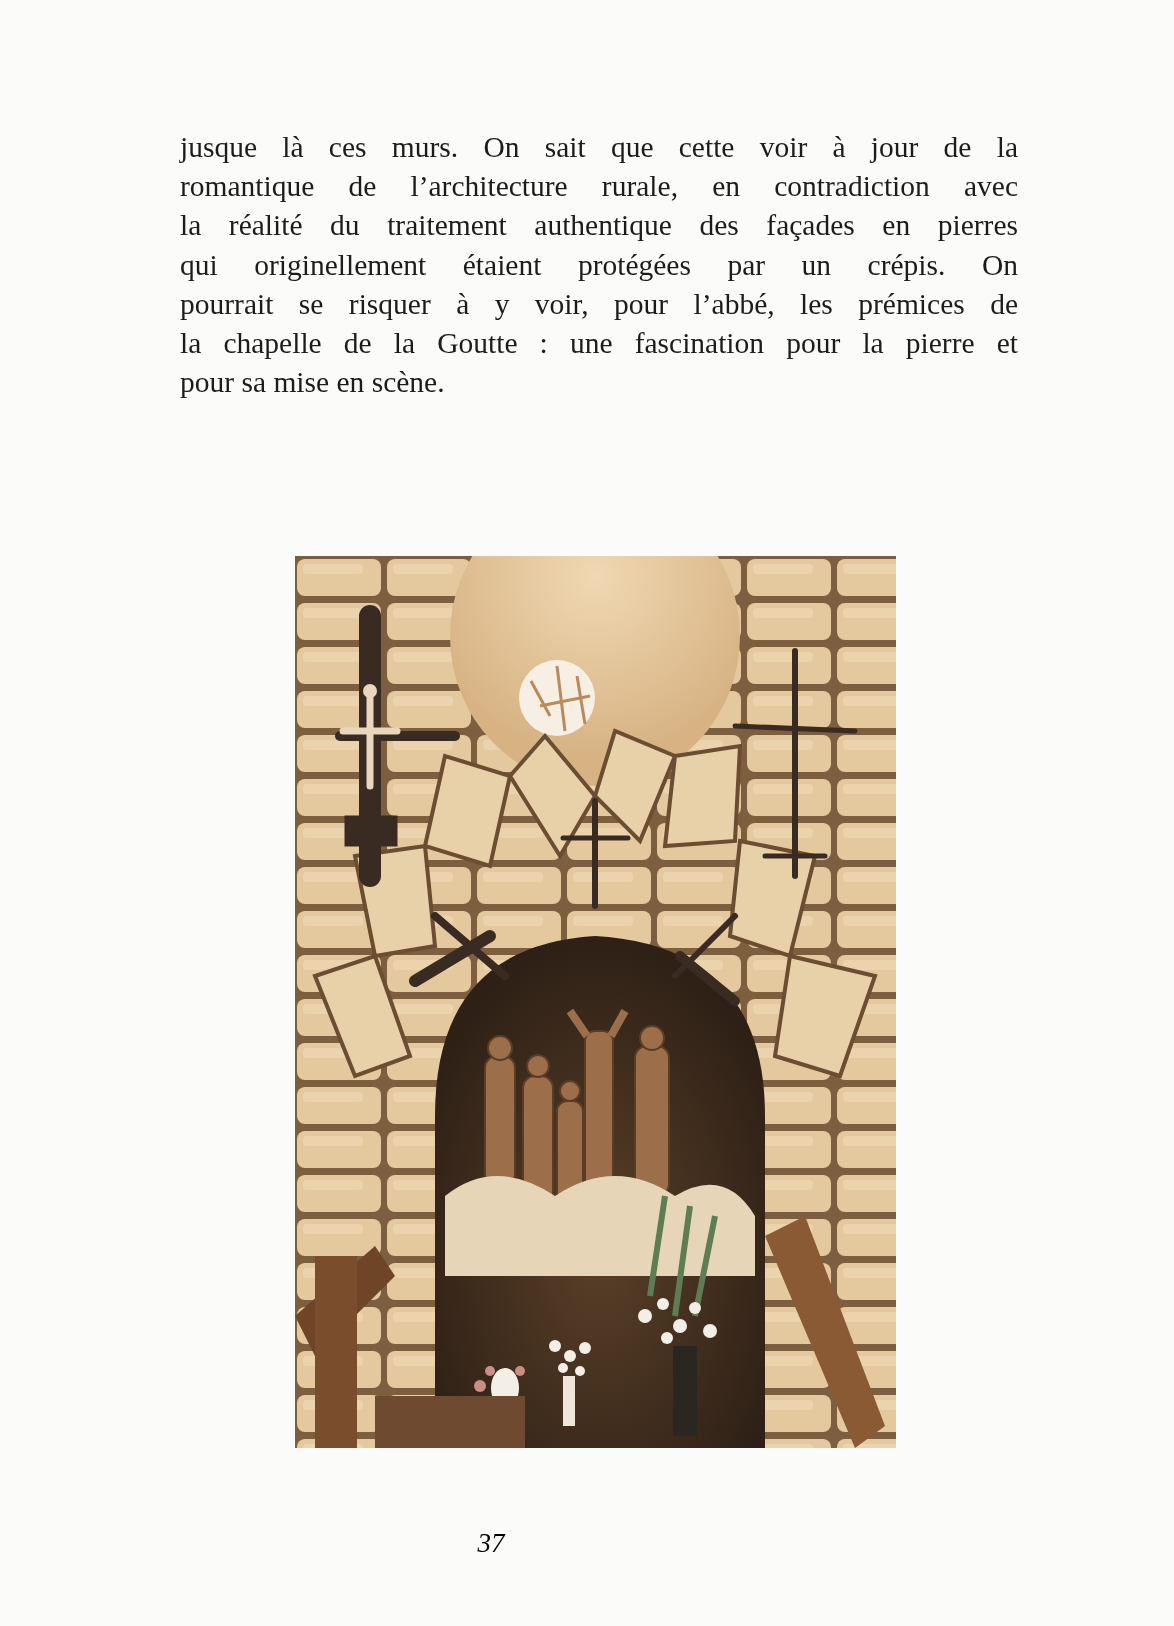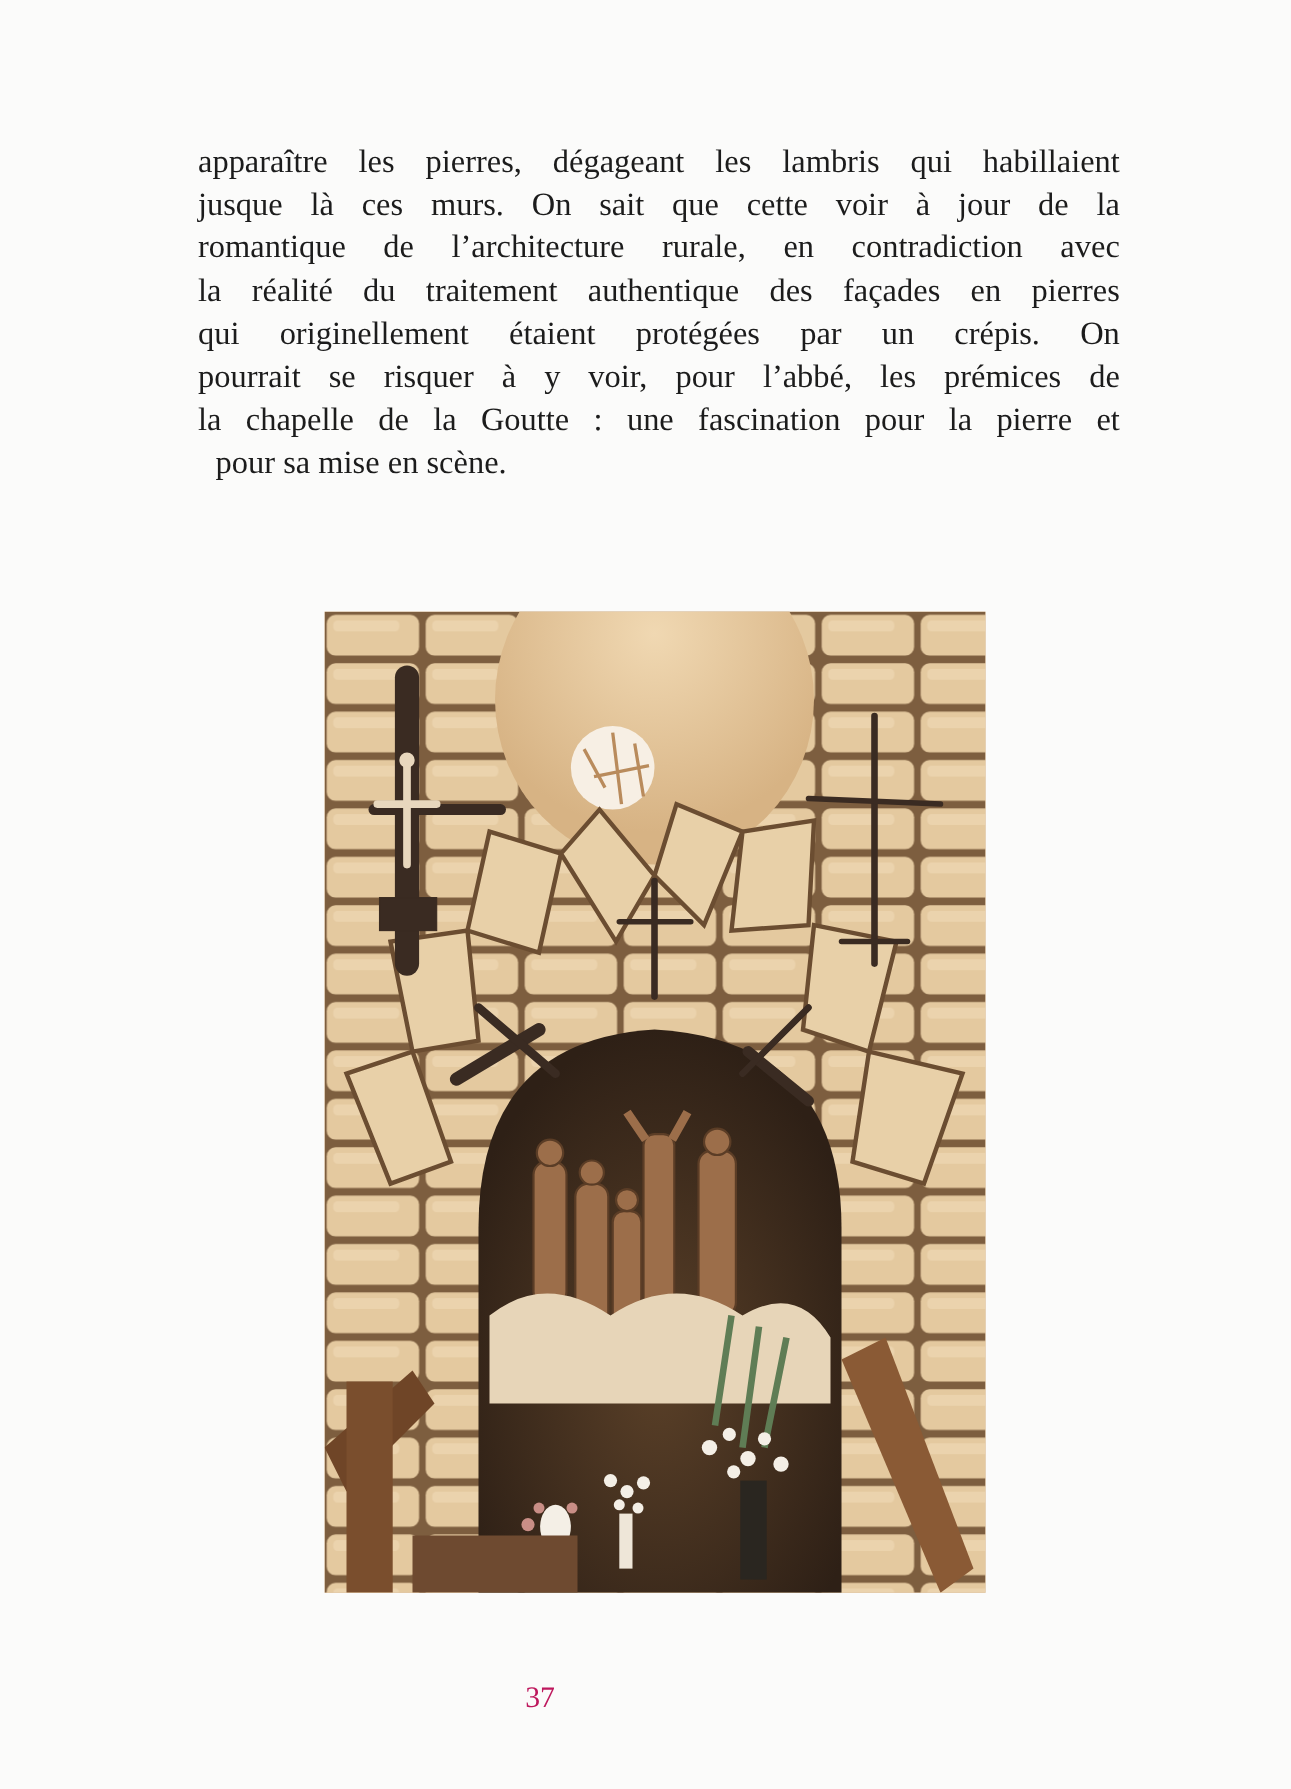--- a/index.html
+++ b/index.html
@@ -18,42 +18,42 @@
     font-size: 29.5px;
     line-height: 39.2px;
   }
   .line {
     display: block;
     text-align: justify;
     text-align-last: justify;
     white-space: nowrap;
     height: 39.2px;
   }
-  .line.last { text-align-last: left; margin-left: 16px; }
+  .line.last { text-align-last: left; }
   .photo {
     position: absolute;
     left: 295px; top: 556px;
     width: 601px; height: 892px;
     overflow: hidden;
     background: #d9b892;
   }
   .photo svg { display: block; width: 100%; height: 100%; }
   .page-number {
     position: absolute;
     left: 0; width: 982px; top: 1528px;
     text-align: center;
     font-size: 27px;
-    color: #be185d;
+    color: #000000;
+    font-style: italic;
   }
 </style>
 </head>
 <body>
 
 <div class="text-block">
-  <span class="line">apparaître les pierres, dégageant les lambris qui habillaient</span>
   <span class="line">jusque là ces murs. On sait que cette voir à jour de la</span>
   <span class="line">romantique de l’architecture rurale, en contradiction avec</span>
   <span class="line">la réalité du traitement authentique des façades en pierres</span>
   <span class="line">qui originellement étaient protégées par un crépis. On</span>
   <span class="line">pourrait se risquer à y voir, pour l’abbé, les prémices de</span>
   <span class="line">la chapelle de la Goutte : une fascination pour la pierre et</span>
   <span class="line last">pour sa mise en scène.</span>
 </div>
 
 <div class="photo">

